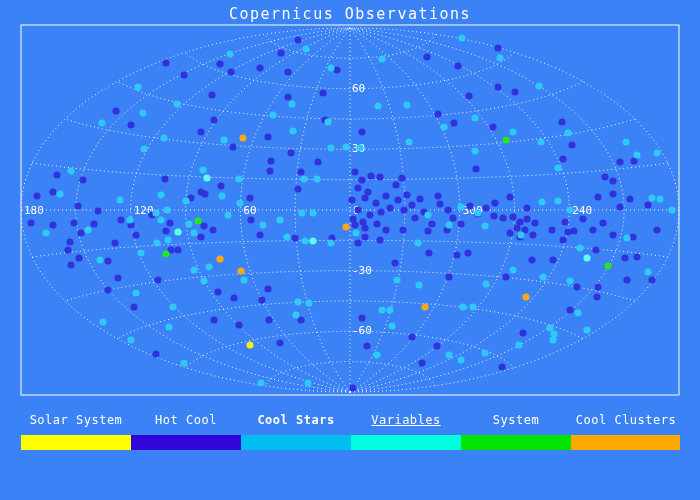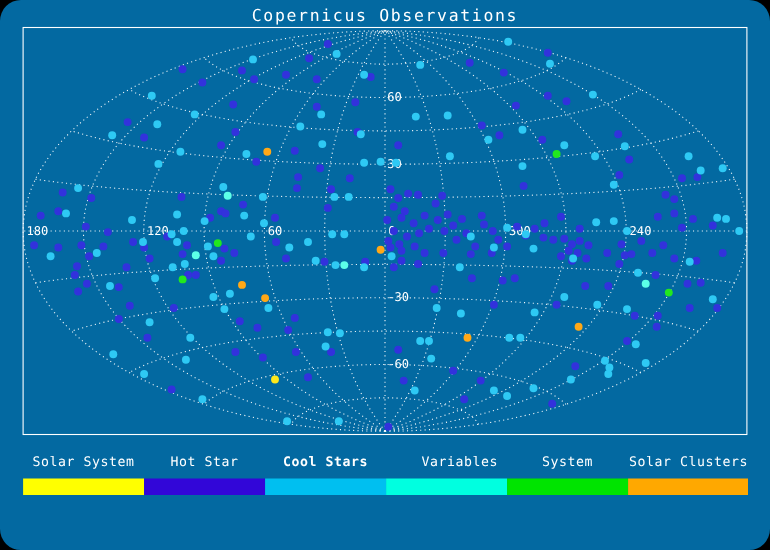--- a/index.html
+++ b/index.html
@@ -1,17 +1,17 @@
 <!DOCTYPE html>
 <html><head>
 <meta charset="utf-8">
 <style>
   html,body{margin:0;padding:0;background:#000;}
-  #screen{position:relative;width:700px;height:500px;background:#0369a1;overflow:hidden;
-          font-family:"DejaVu Sans Mono",monospace;border-radius:19px;}
+  #screen{position:relative;width:700px;height:500px;background:#3b82f6;overflow:hidden;
+          font-family:"DejaVu Sans Mono",monospace;}
   #chart-title{position:absolute;top:5px;left:0;width:700px;text-align:center;
                color:#fff;font-size:15px;letter-spacing:1.5px;white-space:pre;}
   #map-svg{position:absolute;top:0;left:0;}
   .dots{filter:blur(0.4px);}
   .legend-label{position:absolute;top:413px;color:#fff;font-size:12px;letter-spacing:0.5px;
                 transform:translateX(-50%);white-space:nowrap;}
   .legend-swatch{position:absolute;top:435px;height:15px;}
 </style>
 </head>
 <body>
@@ -396,24 +396,24 @@
           <circle cx="526" cy="297" r="3.6"></circle>
         </g>
         <g fill="#FFE81A">
           <circle cx="250" cy="345" r="3.6"></circle>
         </g>
       </g>
     </svg>
   <div id="legend">
       <div class="legend-label" style="left: 76px;">Solar System</div>
       <div class="legend-swatch" style="left: 21px; width: 110px; background: rgb(255, 255, 0);"></div>
-      <div class="legend-label" style="left: 186px;">Hot Star</div>
+      <div class="legend-label" style="left: 186px;">Hot Cool</div>
       <div class="legend-swatch" style="left: 131px; width: 110px; background: rgb(50, 6, 216);"></div>
       <div class="legend-label" style="left: 296px; font-weight: bold;">Cool Stars</div>
       <div class="legend-swatch" style="left: 241px; width: 110px; background: rgb(0, 191, 240);"></div>
-      <div class="legend-label" style="left: 418px;">Variables</div>
+      <div class="legend-label" style="left: 406px; text-decoration: underline;">Variables</div>
       <div class="legend-swatch" style="left: 351px; width: 110px; background: rgb(0, 255, 224);"></div>
       <div class="legend-label" style="left: 516px;">System</div>
       <div class="legend-swatch" style="left: 461px; width: 110px; background: rgb(0, 228, 0);"></div>
-      <div class="legend-label" style="left: 626px;">Solar Clusters</div>
+      <div class="legend-label" style="left: 626px;">Cool Clusters</div>
       <div class="legend-swatch" style="left: 571px; width: 109px; background: rgb(255, 168, 0);"></div>
     </div>
 </div>
 
 </body></html>

